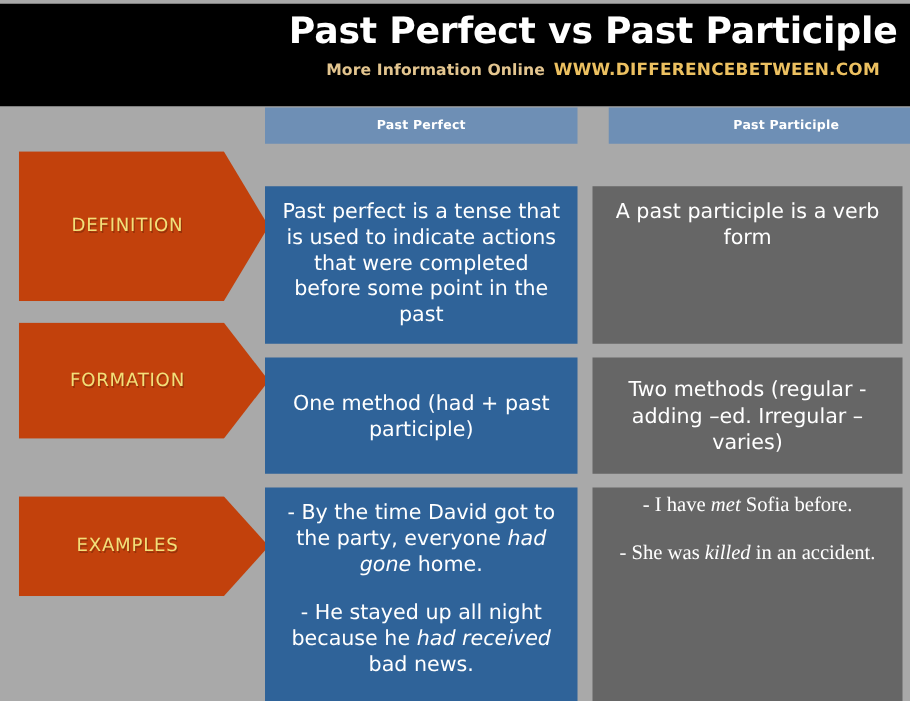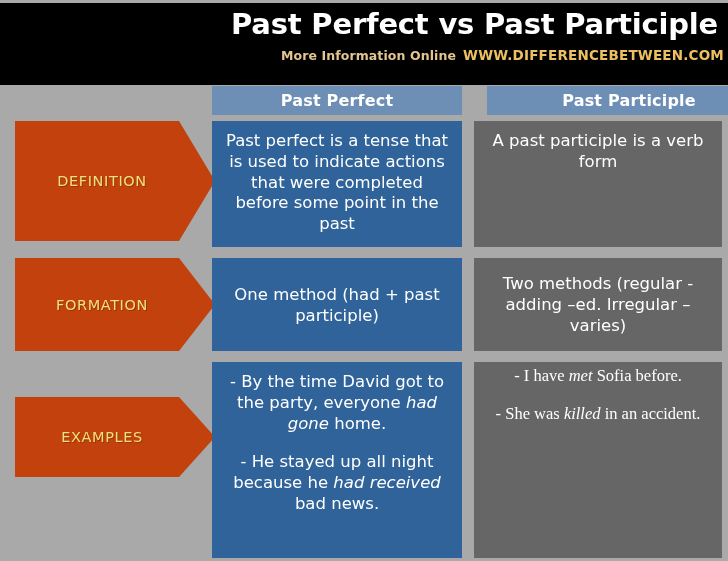--- a/index.html
+++ b/index.html
@@ -33,21 +33,21 @@
     text-align: right;
     color: #ffffff;
     font-size: 29px;
     font-weight: bold;
     letter-spacing: -0.2px;
     white-space: nowrap;
     text-shadow: 1px 1px 0 rgba(0,0,0,0.18);
   }
   .header-sub {
     position: absolute;
-    right: 4px;
+    right: 24px;
     top: 44px;
     width: 620px;
     text-align: right;
     white-space: nowrap;
     line-height: 1;
   }
   .sub-left {
     color: #e3c58f;
     font-size: 12.5px;
     font-weight: bold;
@@ -61,21 +61,21 @@
     margin-left: 7px;
   }
 
   
   .col-head {
     position: absolute;
     top: 86px;
     height: 29px;
     background: #6e8fb5;
     color: #ffffff;
-    font-size: 16px;
+    font-size: 10px;
     font-weight: bold;
     display: flex;
     align-items: center;
     justify-content: center;
     letter-spacing: 0.2px;
     box-sizing: border-box;
   }
   .col-head.left  { left: 212px; width: 250px; }
   .col-head.right { left: 474px; width: 284px; margin-left: 13px; }
 
@@ -103,20 +103,21 @@
   
   .cell {
     position: absolute;
     box-sizing: border-box;
     color: #ffffff;
     font-size: 16.5px;
     line-height: 1.26;
     text-align: center;
     padding: 10px 10px 8px 10px;
     overflow: hidden;
+    margin-top: 28px;
   }
   .cell.blue { background: #2f6399; }
   .cell.gray { background: #666666; }
 
   .cell.left  { left: 212px; width: 250px; }
   .cell.right { left: 474px; width: 248px; }
 
   .row1 { top: 121px; height: 126px; }
   .row2 { top: 258px; height: 93px; display: flex; align-items: center; justify-content: center; }
   .row3 { top: 362px; height: 196px; }

